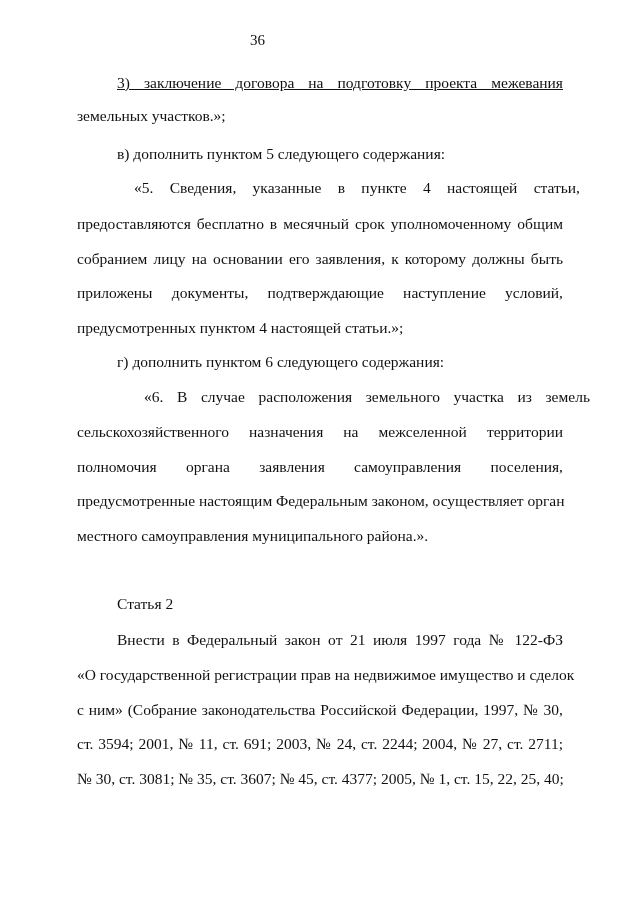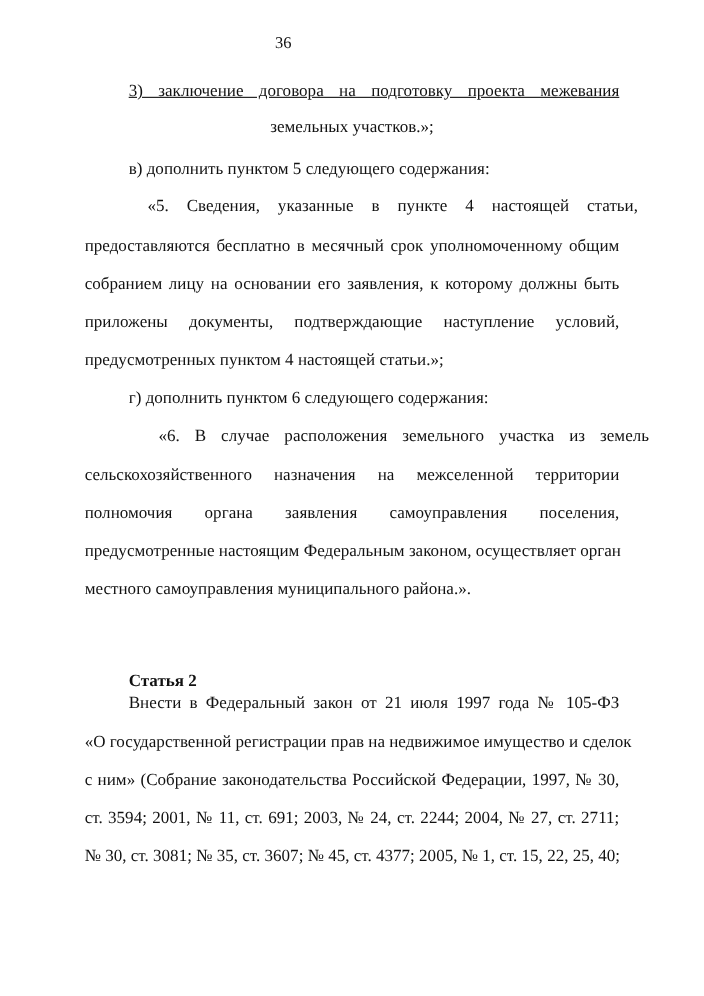--- a/index.html
+++ b/index.html
@@ -3,42 +3,42 @@
 <meta charset="utf-8">
 <style>
   html, body { margin: 0; padding: 0; background: #ffffff; }
   body { width: 640px; height: 905px; position: relative; overflow: hidden;
          font-family: "Liberation Serif", "DejaVu Serif", serif; color: #111; }
   .page-number { position: absolute; top: 32px; left: 0; width: 515px; text-align: center; font-size: 15px; }
   .line { position: absolute; left: 77px; width: 486px; font-size: 15.5px; line-height: 20px;
           white-space: nowrap; }
   .justify { text-align: justify; text-align-last: justify; }
   .indent { left: 117px; width: 446px; }
-  .heading { font-weight: bold; margin-top: 16px; }
+  .heading { font-weight: normal; }
 </style>
 </head>
 <body>
 
 <div>
   <div class="page-number">36</div>
   <div id="lines">
       <div class="line indent justify" style="top: 73px; text-decoration: underline;">3)  заключение  договора  на  подготовку  проекта  межевания</div>
-      <div class="line" style="top: 106px; text-align: center;">земельных участков.»;</div>
+      <div class="line" style="top: 106px;">земельных участков.»;</div>
       <div class="line indent" style="top: 144px;">в) дополнить пунктом 5 следующего содержания:</div>
       <div class="line indent justify" style="top: 178px; margin-left: 17px;">«5.  Сведения,  указанные  в  пункте  4  настоящей  статьи,</div>
       <div class="line justify" style="top: 214px;">предоставляются бесплатно в месячный срок  уполномоченному общим</div>
       <div class="line justify" style="top: 249px;">собранием лицу на основании его заявления, к которому должны быть</div>
       <div class="line justify" style="top: 283px;">приложены  документы,  подтверждающие  наступление  условий,</div>
       <div class="line" style="top: 318px;">предусмотренных пунктом 4 настоящей статьи.»;</div>
       <div class="line indent" style="top: 352px;">г) дополнить пунктом 6 следующего содержания:</div>
       <div class="line indent justify" style="top: 387px; margin-left: 27px;">«6.  В  случае  расположения  земельного  участка  из  земель</div>
       <div class="line justify" style="top: 422px;">сельскохозяйственного  назначения  на  межселенной  территории</div>
       <div class="line justify" style="top: 457px;">полномочия  органа  заявления  самоуправления  поселения,</div>
       <div class="line justify" style="top: 491px;">предусмотренные настоящим Федеральным законом, осуществляет орган</div>
       <div class="line" style="top: 526px;">местного самоуправления муниципального района.».</div>
       <div class="line indent heading" style="top: 594px;">Статья 2</div>
-      <div class="line indent justify" style="top: 630px;">Внести в Федеральный закон от 21 июля 1997 года № 105-ФЗ</div>
+      <div class="line indent justify" style="top: 630px;">Внести в Федеральный закон от 21 июля 1997 года № 122-ФЗ</div>
       <div class="line justify" style="top: 665px;">«О государственной регистрации прав на недвижимое имущество и сделок</div>
       <div class="line justify" style="top: 700px;">с ним» (Собрание законодательства Российской Федерации, 1997, № 30,</div>
       <div class="line justify" style="top: 734px;">ст. 3594; 2001, № 11, ст. 691; 2003, № 24, ст. 2244; 2004, № 27, ст. 2711;</div>
       <div class="line justify" style="top: 769px;">№ 30, ст. 3081; № 35, ст. 3607; № 45, ст. 4377; 2005, № 1, ст. 15, 22, 25, 40;</div>
     </div>
 </div>
 
 </body></html>

